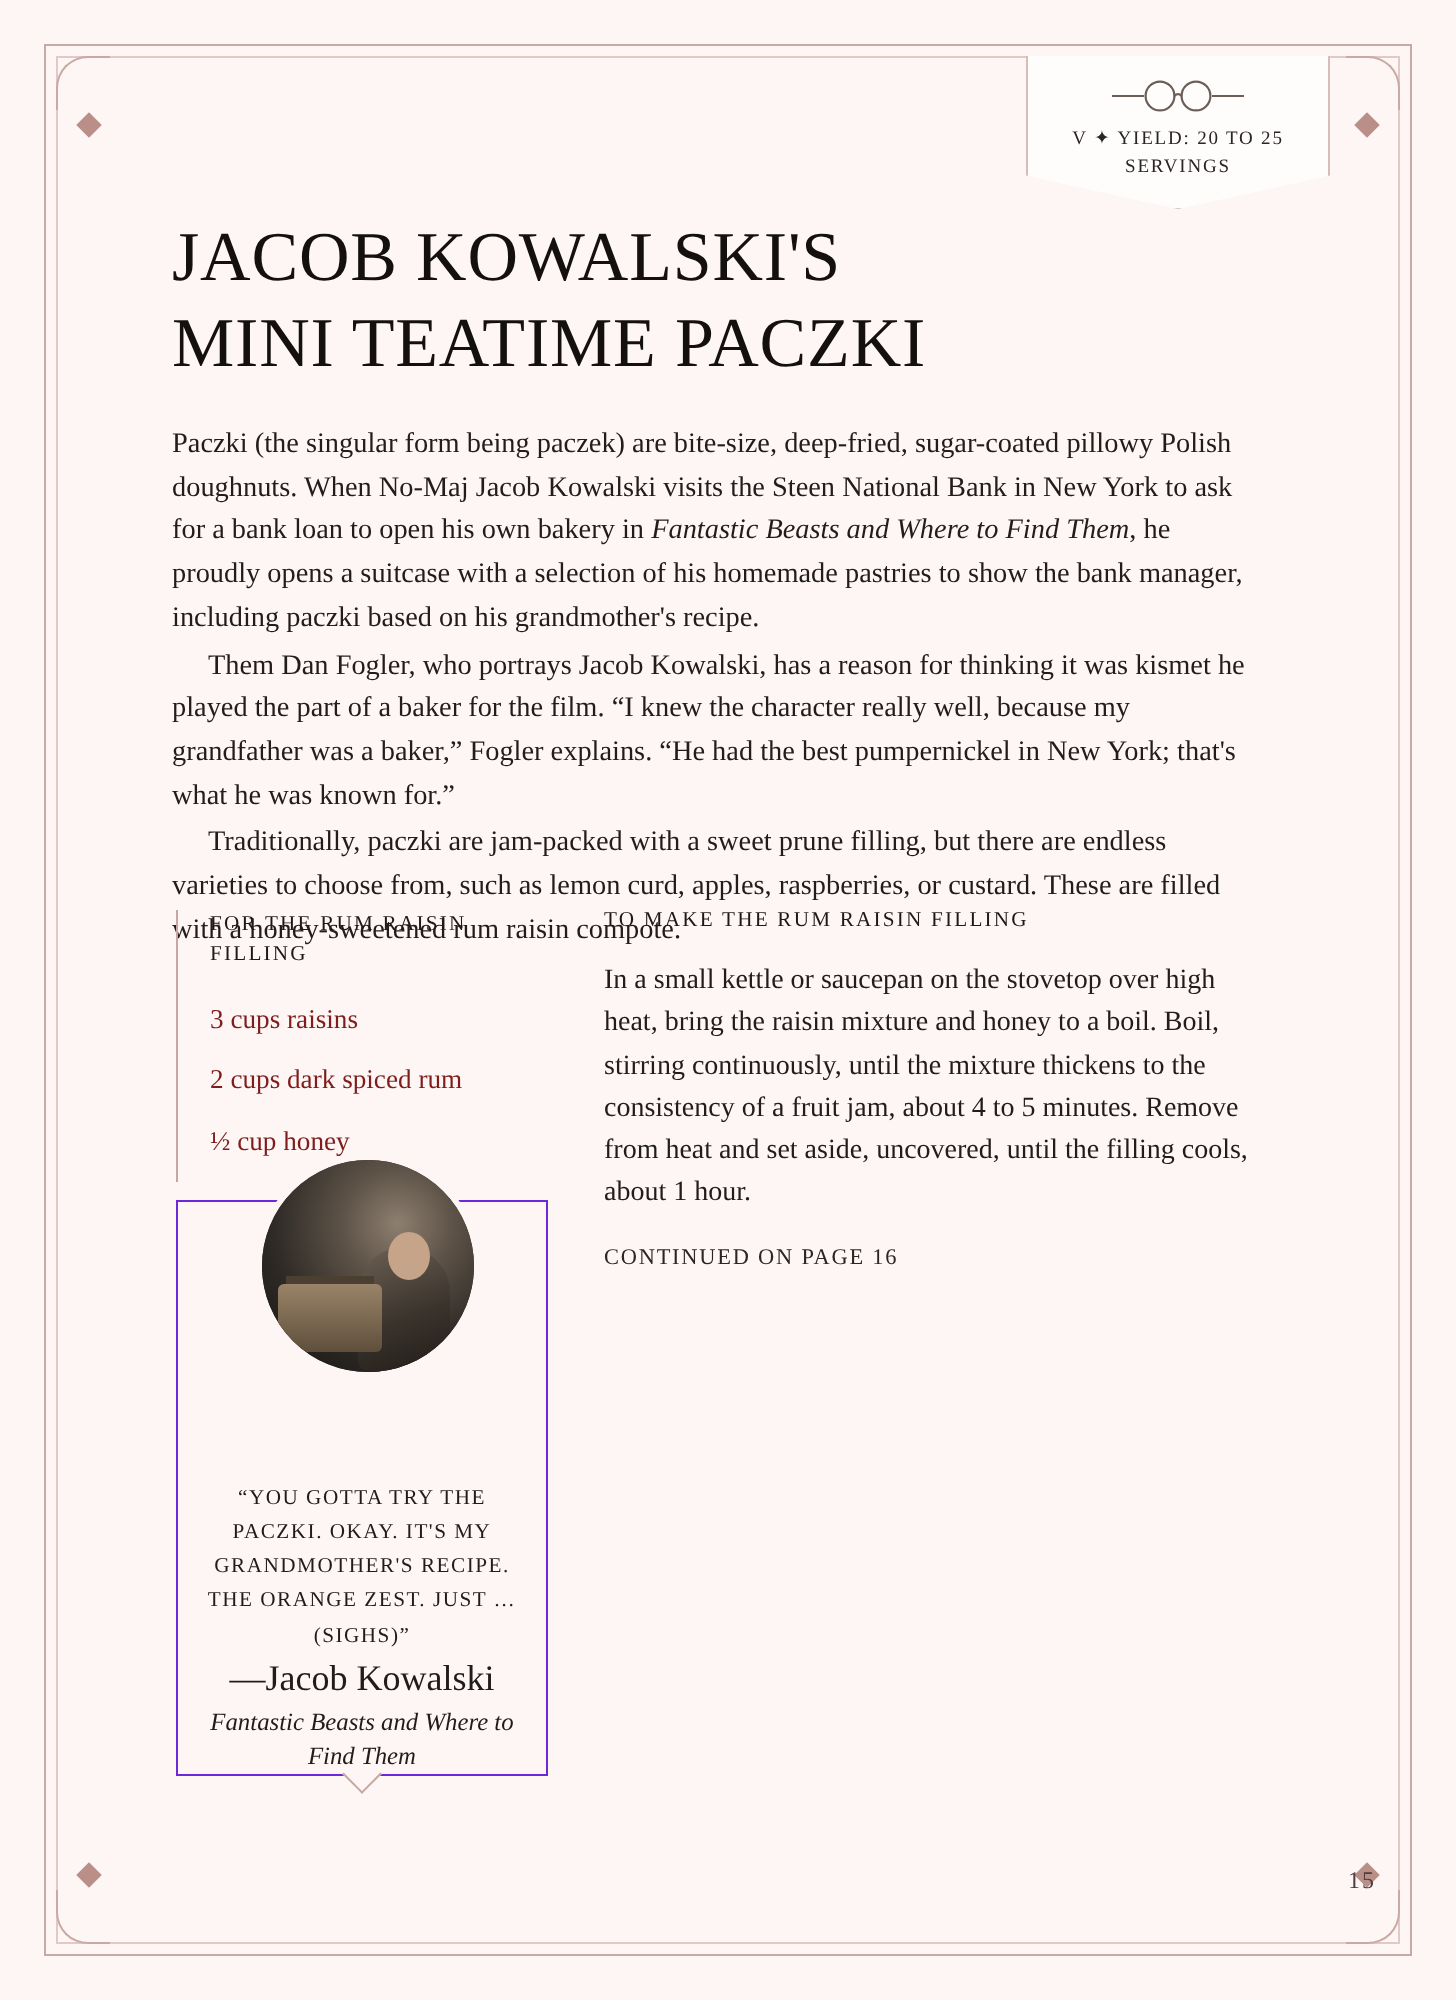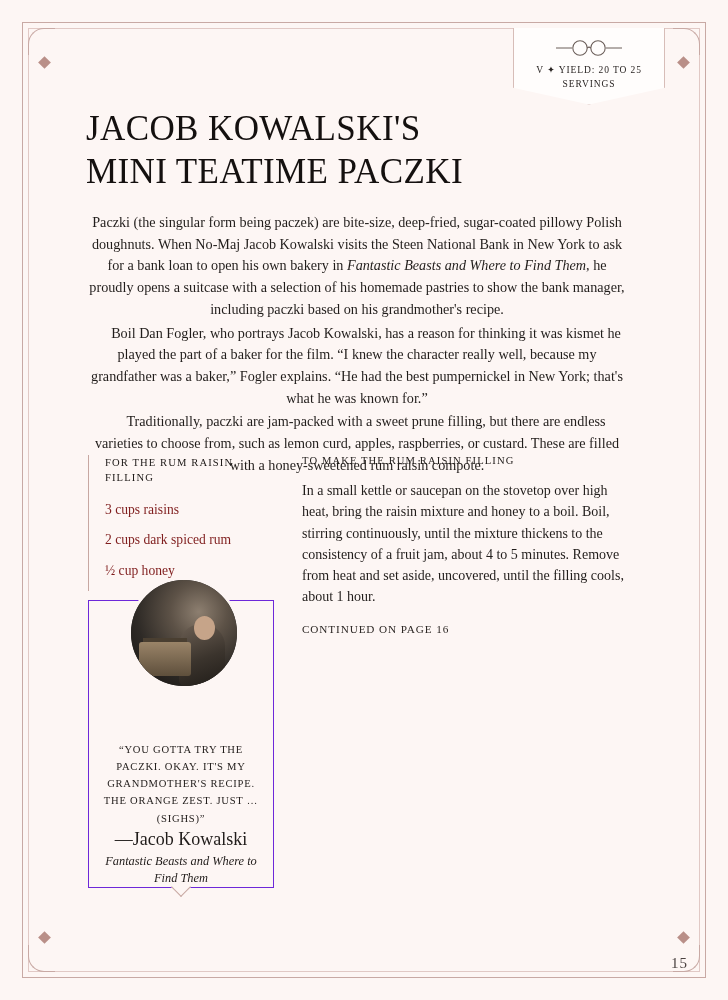--- a/index.html
+++ b/index.html
@@ -111,21 +111,21 @@
 
   
   .intro {
     position: absolute;
     left: 86px;
     top: 212px;
     width: 542px;
     font-size: 14.2px;
     line-height: 1.53;
     color: #211d1b;
-    text-align: center;
+    text-align: left;
   }
   .intro p { margin: 0; }
   .intro p + p { text-indent: 18px; margin-top: 2px; }
   .intro em { font-style: italic; }
 
   
   .ingredients {
     position: absolute;
     left: 88px;
     top: 455px;
@@ -276,22 +276,22 @@
     font-size: 12.4px;
     font-style: italic;
     line-height: 1.36;
     color: #201c1a;
   }
 
   
   .page-number {
     position: absolute;
     right: 40px;
-    bottom: 28px;
-    font-size: 15px;
+    bottom: 52px;
+    font-size: 12px;
     letter-spacing: 1px;
     color: #4a4240;
   }
 </style>
 </head>
 <body>
 
 <div class="page">
 
   <div class="border-outer"></div>
@@ -318,21 +318,21 @@
     <div class="yield-text">V ✦ YIELD: 20 TO 25 SERVINGS</div>
   </div>
 
   <h1 class="title">
     <span class="line">JACOB KOWALSKI'S</span>
     <span class="line">MINI TEATIME PACZKI</span>
   </h1>
 
   <div class="intro">
     <p><span>Paczki (the singular form being paczek) are bite-size, deep-fried, sugar-coated pillowy Polish doughnuts. When No-Maj Jacob Kowalski visits the Steen National Bank in New York to ask for a bank loan to open his own bakery in </span><em>Fantastic Beasts and Where to Find Them</em><span>, he proudly opens a suitcase with a selection of his homemade pastries to show the bank manager, including paczki based on his grandmother's recipe.</span></p>
-    <p>Boil Dan Fogler, who portrays Jacob Kowalski, has a reason for thinking it was kismet he played the part of a baker for the film. “I knew the character really well, because my grandfather was a baker,” Fogler explains. “He had the best pumpernickel in New York; that's what he was known for.”</p>
+    <p>Them Dan Fogler, who portrays Jacob Kowalski, has a reason for thinking it was kismet he played the part of a baker for the film. “I knew the character really well, because my grandfather was a baker,” Fogler explains. “He had the best pumpernickel in New York; that's what he was known for.”</p>
     <p>Traditionally, paczki are jam-packed with a sweet prune filling, but there are endless varieties to choose from, such as lemon curd, apples, raspberries, or custard. These are filled with a honey-sweetened rum raisin compote.</p>
   </div>
 
   <div class="ingredients">
     <h2 class="ing-heading">FOR THE RUM RAISIN FILLING</h2>
     <div class="ing-item">3 cups raisins</div>
     <div class="ing-item">2 cups dark spiced rum</div>
     <div class="ing-item">½ cup honey</div>
   </div>
 

